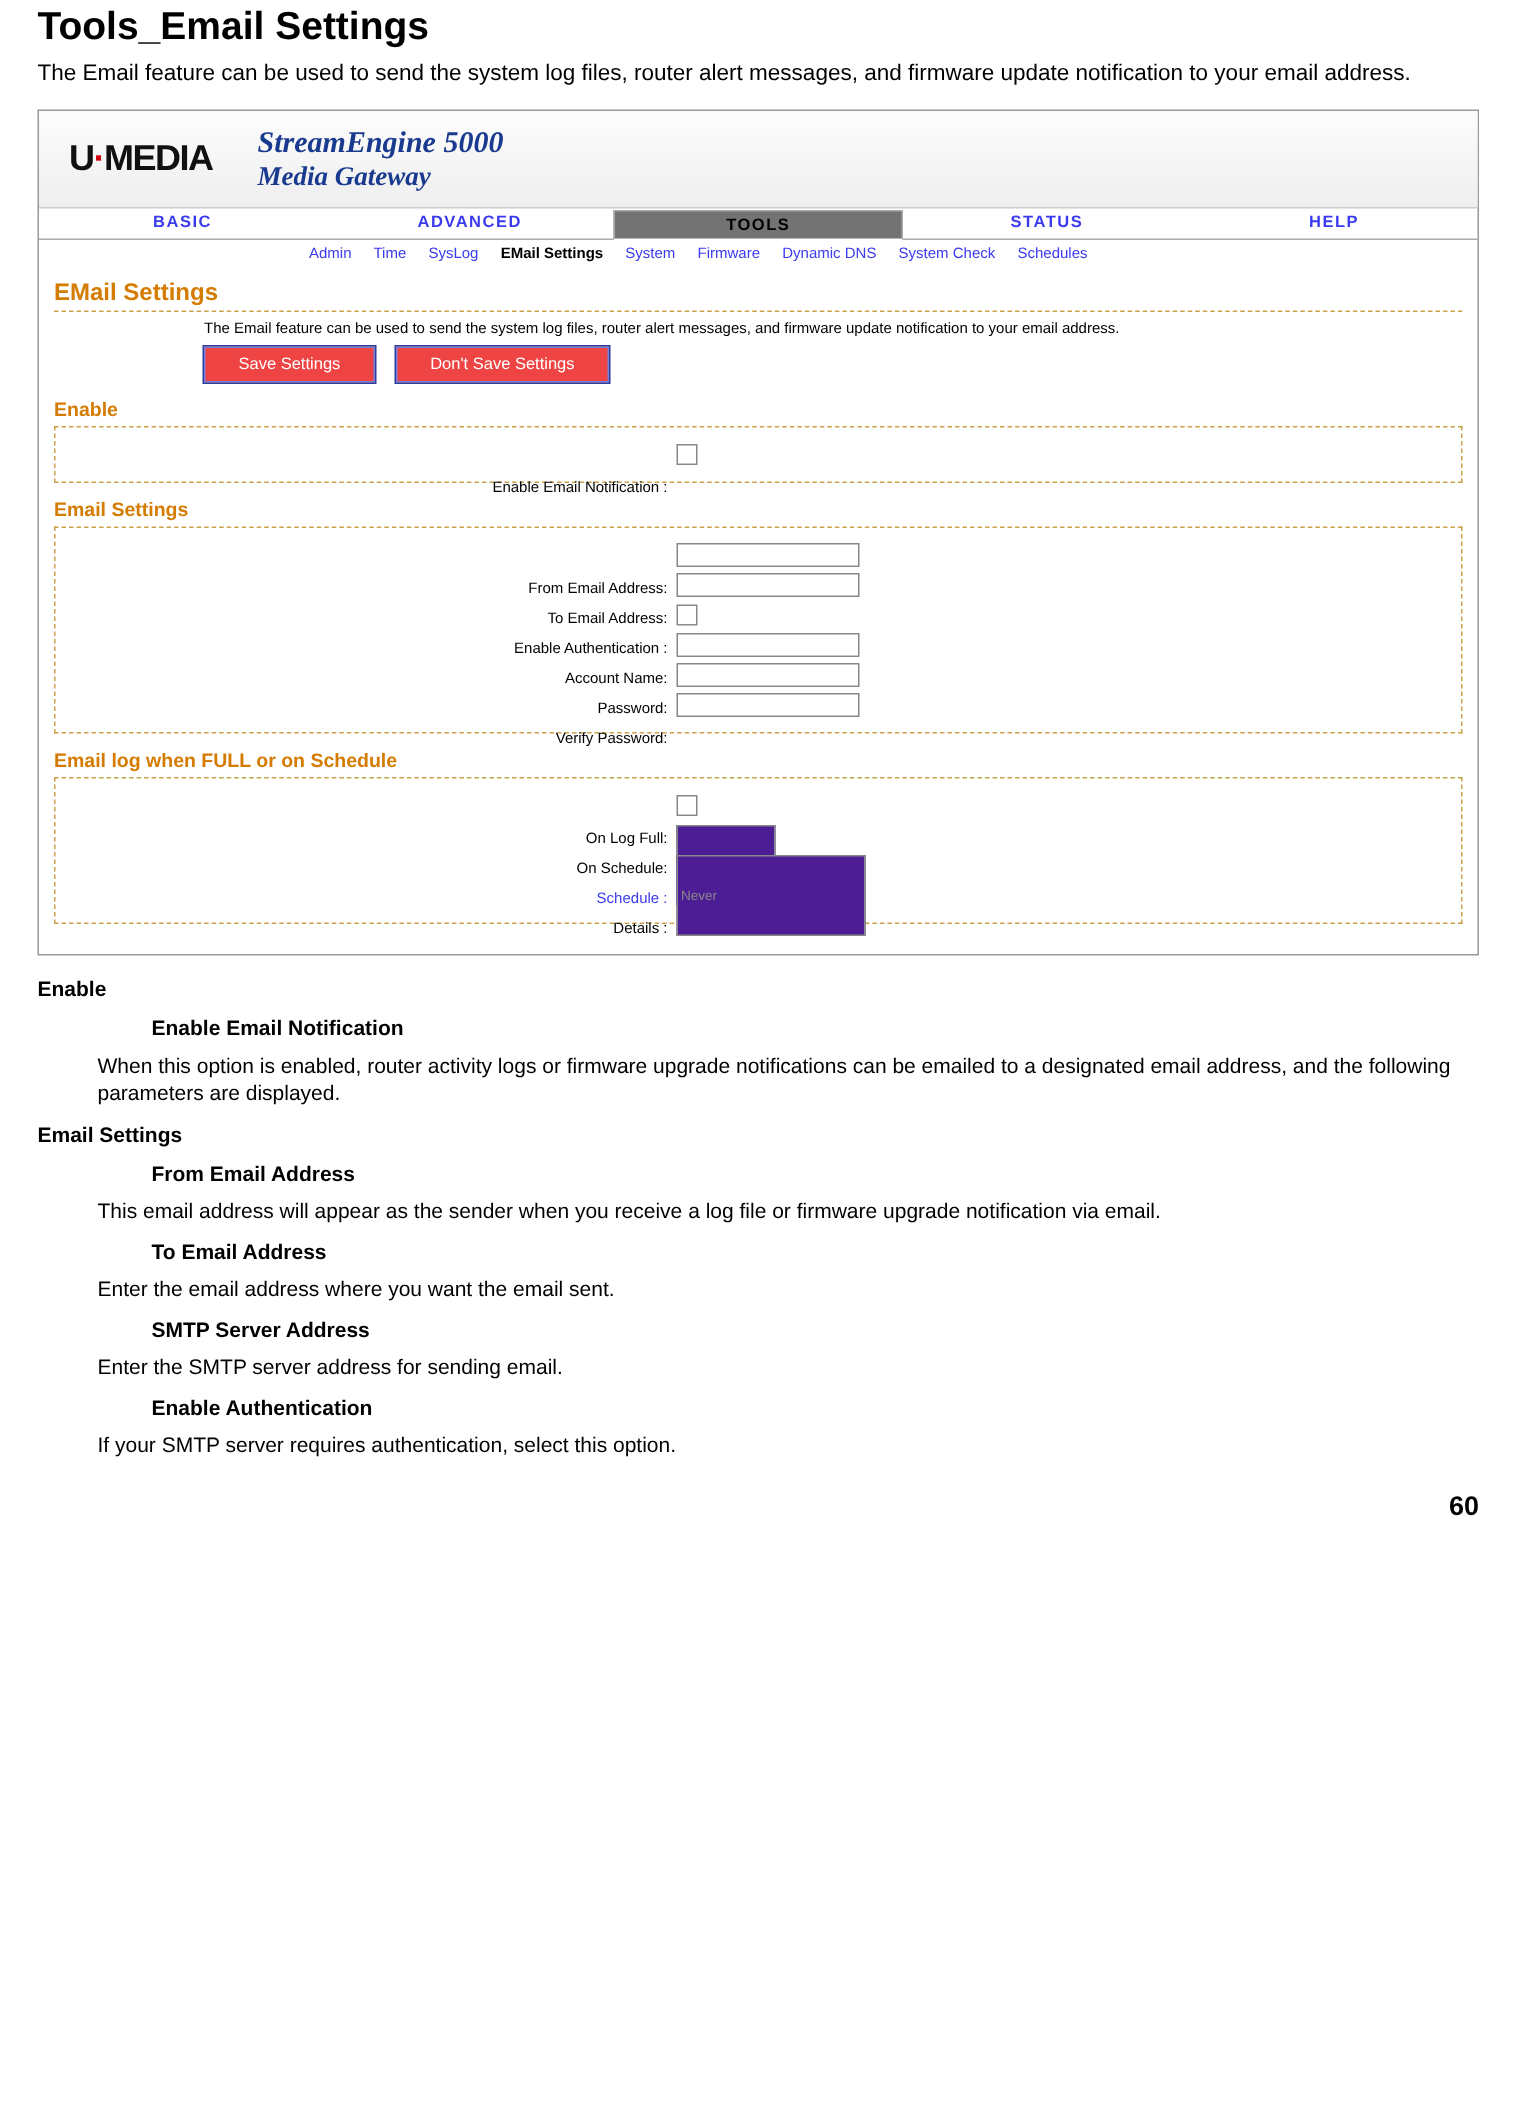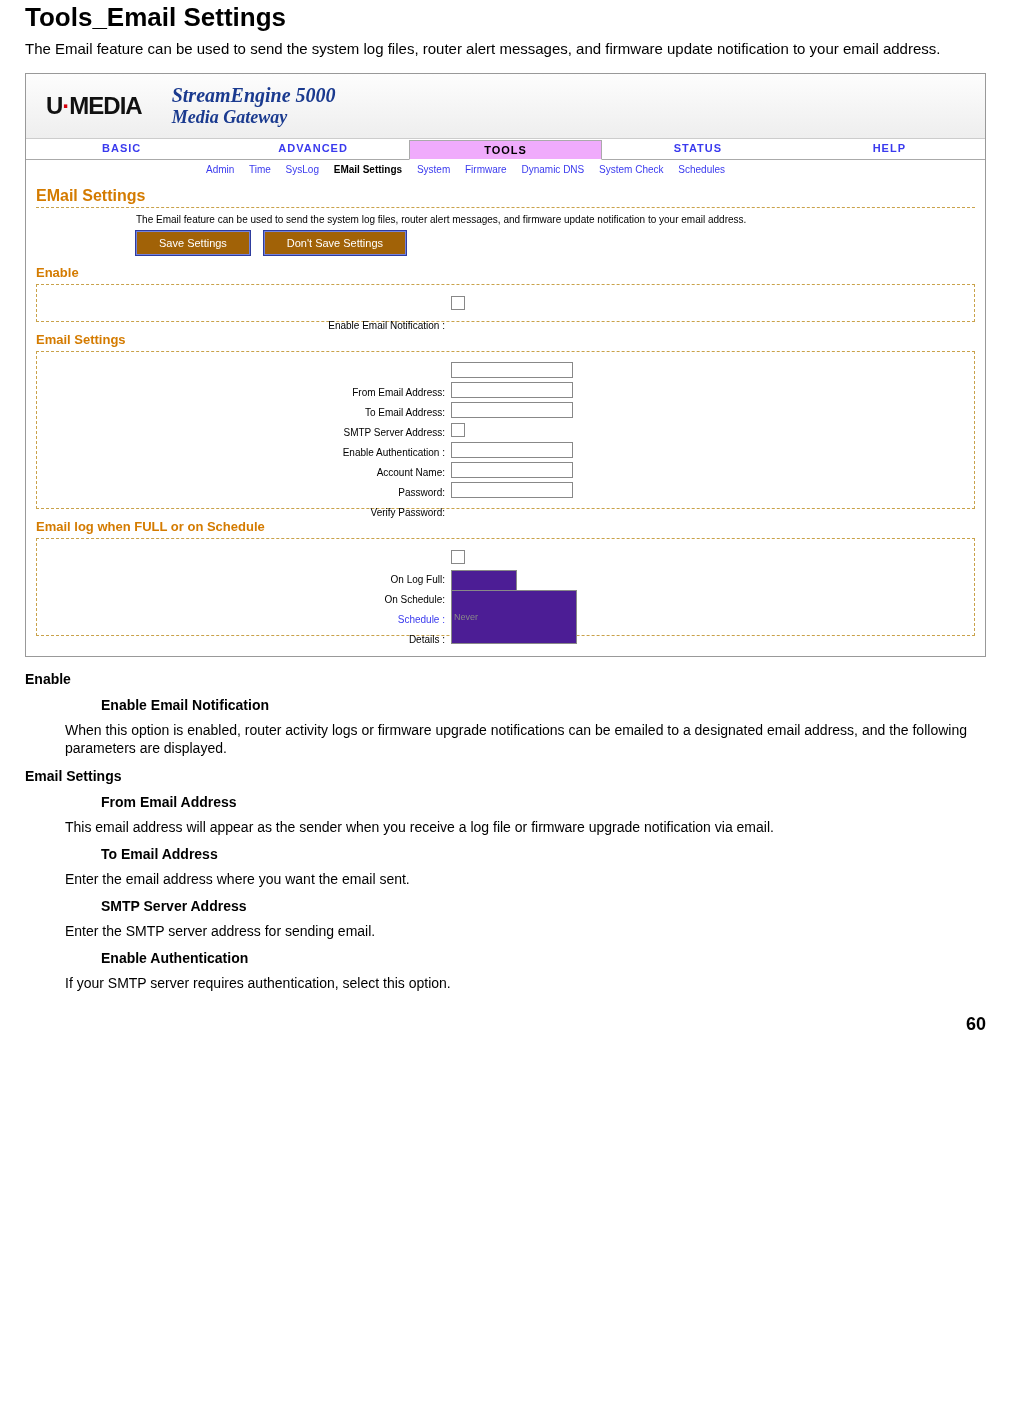--- a/index.html
+++ b/index.html
@@ -12,34 +12,34 @@
 .logo-text { font-family: Arial; font-weight: 900; font-size: 24px; letter-spacing: -1px; }
 .logo-text .u { color: #111; }
 .logo-red { color: #d4000d; }
 .logo-text .media { color: #111; }
 .brand { margin-left: 30px; }
 .brand-line1 { font-family: Georgia, "Times New Roman", serif; color: #1a3a8f; font-weight: bold; font-style: italic; font-size: 20px; }
 .brand-line2 { font-family: Georgia, "Times New Roman", serif; color: #1a3a8f; font-weight: bold; font-style: italic; font-size: 18px; }
 
 .main-nav { display: flex; border-bottom: 1px solid #aaa; font-size: 11px; }
 .main-nav-item { flex: 1; text-align: center; padding: 3px 0; color: #3a3aee; font-weight: bold; letter-spacing: 1px; cursor: pointer; }
-.main-nav-item.active { color: #000; background: #f0abfc; border: 1px solid #aaa; border-bottom: 1px solid #fff; position: relative; top: 1px; }
+.main-nav-item.active { color: #000; background: #737373; border: 1px solid #aaa; border-bottom: 1px solid #fff; position: relative; top: 1px; }
 
 .sub-nav { font-size: 10px; padding: 4px 0 4px 180px; color: #000; }
 .sub-nav span { margin-right: 12px; color: #3a3aee; cursor: pointer; }
 .sub-nav span.active { font-weight: bold; color: #000; }
 
 .page-body { padding: 0 10px 10px; }
 .section-title { color: #d47b00; font-weight: bold; font-size: 16px; margin: 8px 0 2px; }
 .section-title.small { font-size: 13px; }
 .title-underline { border-bottom: 1px dashed #c9a24a; height: 0; margin-bottom: 6px; }
 
 .intro-text { font-size: 10px; margin: 6px 0 6px 100px; }
 .btn-row { margin-left: 100px; margin-bottom: 10px; }
-.btn { display: inline-block; background: #a16207; color: #fff; font-size: 11px; padding: 5px 22px; border: 1px solid #7382dd; outline: 1px solid #2e3c9e; margin-right: 10px; cursor: pointer; text-align: center; }
+.btn { display: inline-block; background: #ef4444; color: #fff; font-size: 11px; padding: 5px 22px; border: 1px solid #7382dd; outline: 1px solid #2e3c9e; margin-right: 10px; cursor: pointer; text-align: center; }
 
 .dashed-box { border: 1px dashed #c9a24a; padding: 8px; margin: 4px 0 10px; font-size: 10px; }
 .field-row { display: flex; align-items: center; height: 20px; }
 .field-label { width: 400px; text-align: right; padding-right: 6px; font-size: 10px; margin-top: 44px; }
 .field-label.blue { color: #3a3aee; }
 .text-input { width: 120px; height: 14px; border: 1px solid #888; background: #fff; }
 .checkbox { width: 12px; height: 12px; border: 1px solid #888; display: inline-block; background: #fff; }
 .select-dis { width: 60px; height: 16px; border: 1px solid #888; font-size: 9px; color: #888; background: #4c1d95; display: inline-flex; align-items: center; justify-content: space-between; padding: 18px 2px; }
 .select-dis.details { width: 120px; }
 
@@ -108,24 +108,20 @@
     <div class="dashed-box">
       <div class="field-row">
           <div class="field-label">From Email Address:</div>
           <span class="text-input"></span>
         </div>
       <div class="field-row">
           <div class="field-label">To Email Address:</div>
           <span class="text-input"></span>
         </div>
       <div class="field-row">
-          <div class="field-label">SMTP Server Address:</div>
-          <span class="text-input"></span>
-        </div>
-      <div class="field-row">
           <div class="field-label">Enable Authentication :</div>
           <span class="checkbox"></span>
         </div>
       <div class="field-row">
           <div class="field-label">Account Name:</div>
           <span class="text-input"></span>
         </div>
       <div class="field-row">
           <div class="field-label">Password:</div>
           <span class="text-input"></span>

